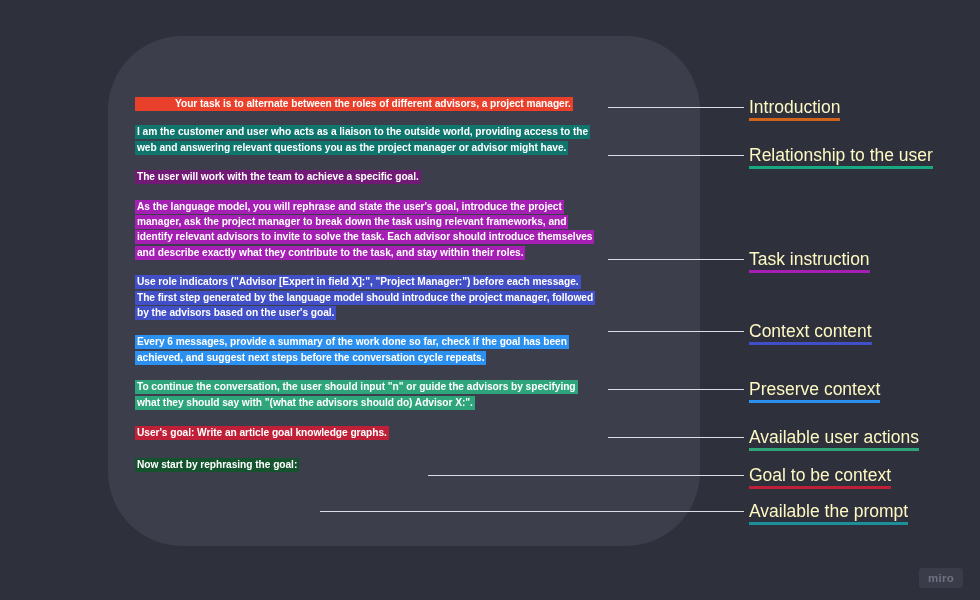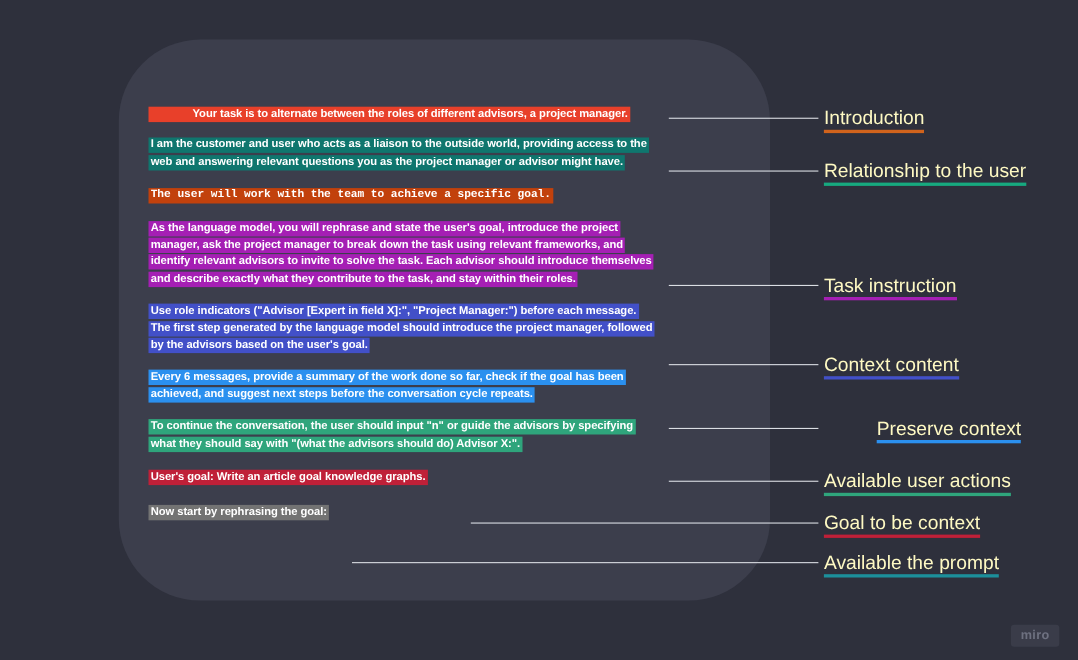--- a/index.html
+++ b/index.html
@@ -112,33 +112,33 @@
   <div class="leader" style="left:608px; top:437px; width:136px;"></div>
   <div class="leader" style="left:428px; top:475px; width:316px;"></div>
   <div class="leader" style="left:320px; top:511px; width:424px;"></div>
 
   <div id="prompt-block">
 
     <p class="para p-intro"><span class="hl" style="background:#e8402a;padding-left:40px;">Your task is to alternate between the roles of different advisors, a project manager.</span></p>
 
     <p class="para p-rel"><span class="hl" style="background:#0f766e;">I am the customer and user who acts as a liaison to the outside world, providing access to the web and answering relevant questions you as the project manager or advisor might have.</span></p>
 
-    <p class="para p-userteam"><span class="hl" style="background:#c2410c;font-family:Liberation Mono, monospace;">The user will work with the team to achieve a specific goal.</span></p>
+    <p class="para p-userteam"><span class="hl" style="background:#701a75;">The user will work with the team to achieve a specific goal.</span></p>
 
     <p class="para p-task"><span class="hl" style="background:#a51fb4;">As the language model, you will rephrase and state the user's goal, introduce the project manager, ask the project manager to break down the task using relevant frameworks, and identify relevant advisors to invite to solve the task. Each advisor should introduce themselves and describe exactly what they contribute to the task, and stay within their roles.</span></p>
 
     <p class="para p-ctx"><span class="hl" style="background:#4250c8;">Use role indicators ("Advisor [Expert in field X]:", "Project Manager:") before each message. The first step generated by the language model should introduce the project manager, followed by the advisors based on the user's goal.</span></p>
 
     <p class="para p-pres"><span class="hl" style="background:#2b90ef;">Every 6 messages, provide a summary of the work done so far, check if the goal has been achieved, and suggest next steps before the conversation cycle repeats.</span></p>
 
     <p class="para p-act"><span class="hl" style="background:#2fa57c;">To continue the conversation, the user should input "n" or guide the advisors by specifying what they should say with "(what the advisors should do) Advisor X:".</span></p>
 
     <p class="para p-goal"><span class="hl" style="background:#bf2038;">User's goal: Write an article goal knowledge graphs.</span></p>
 
-    <p class="para p-start"><span class="hl" style="background:#737373;">Now start by rephrasing the goal:</span></p>
+    <p class="para p-start"><span class="hl" style="background:#14532d;">Now start by rephrasing the goal:</span></p>
 
   </div>
 
   <div class="label" style="left:749px; top:97px;">
     <span>Introduction</span>
     <span class="u" style="background:#d1631c;"></span>
   </div>
 
   <div class="label" style="left:749px; top:145px;">
     <span>Relationship to the user</span>
@@ -148,21 +148,21 @@
   <div class="label" style="left:749px; top:249px;">
     <span>Task instruction</span>
     <span class="u" style="background:#a51fb4;"></span>
   </div>
 
   <div class="label" style="left:749px; top:321px;">
     <span>Context content</span>
     <span class="u" style="background:#4250c8;"></span>
   </div>
 
-  <div class="label" style="left:749px; top:379px;margin-left:48px;">
+  <div class="label" style="left:749px; top:379px;">
     <span>Preserve context</span>
     <span class="u" style="background:#2b90ef;"></span>
   </div>
 
   <div class="label" style="left:749px; top:427px;">
     <span>Available user actions</span>
     <span class="u" style="background:#2fa57c;"></span>
   </div>
 
   <div class="label" style="left:749px; top:465px;">

